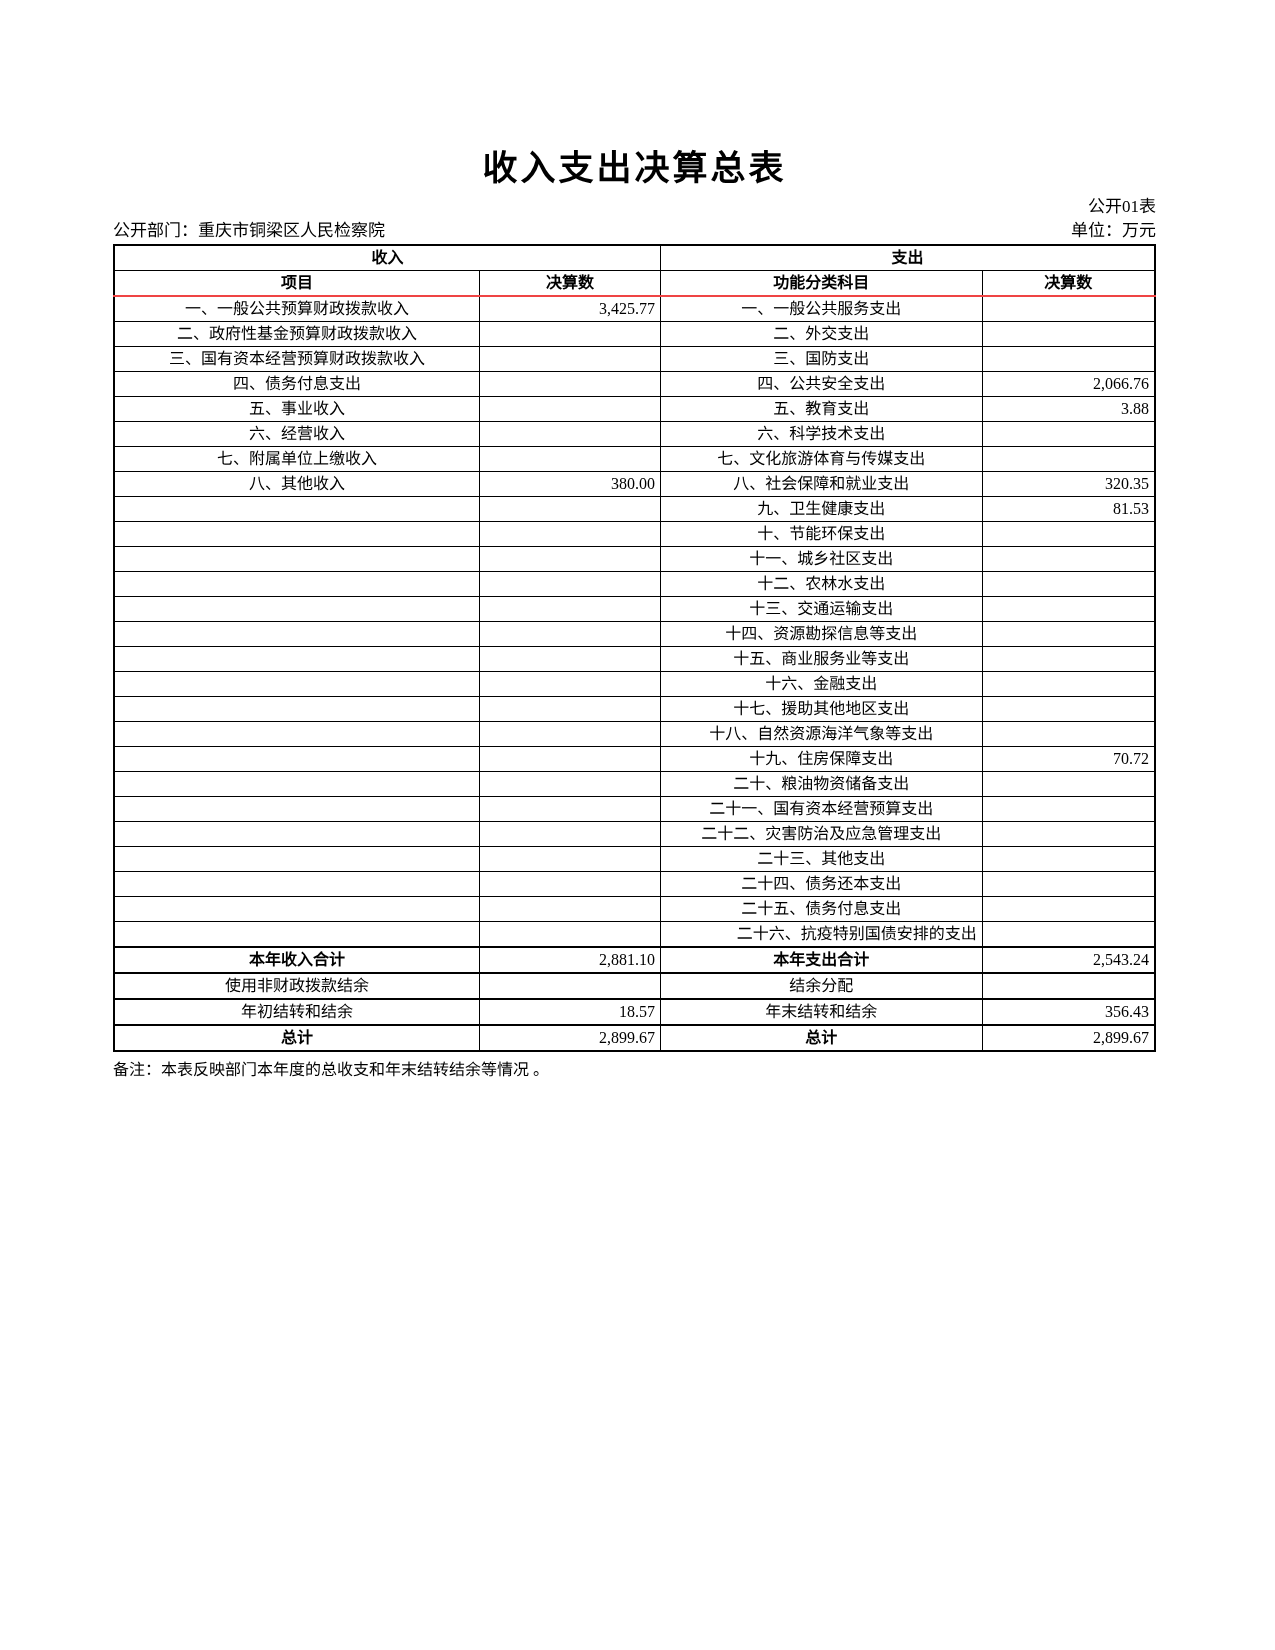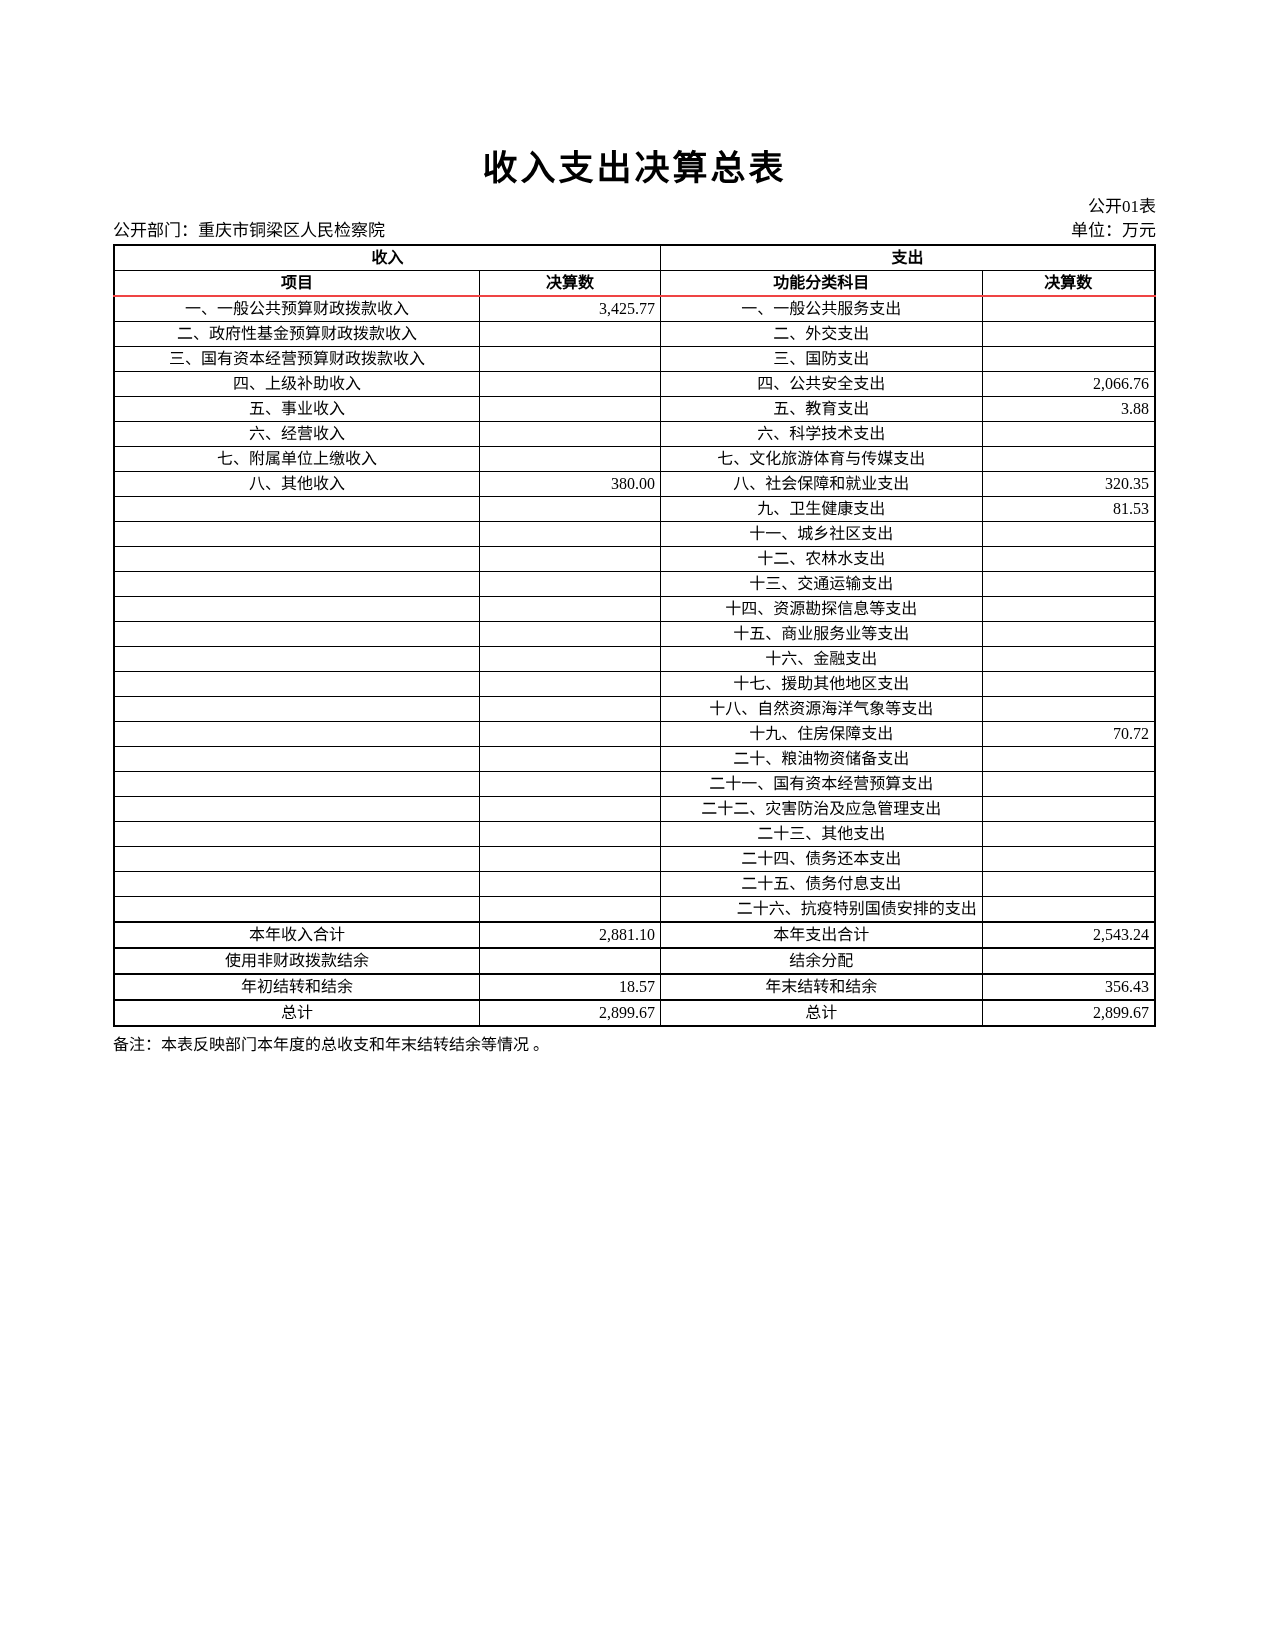--- a/index.html
+++ b/index.html
@@ -67,21 +67,21 @@
     text-align: center;
   }
   table.fiscal thead tr.col-header th {
     border-bottom: 2px solid #ef4444;
   }
   td.item  { text-align: center; }
   td.value { text-align: right; }
   td.center { text-align: right; }
   tr.summary td { border-top: 2px solid #000000; }
   tr.summary td.item { text-align: center; }
-  tr.summary.bold td.item { font-weight: normal; }
+  tr.summary.bold td.item { font-weight: bold; }
   .note-line {
     font-size: 16px;
     line-height: 22px;
     margin-top: 7px;
     text-align: left;
   }
 </style>
 </head>
 <body>
 
@@ -128,21 +128,21 @@
           <td class="item">二、外交支出</td>
           <td class="value"></td>
         </tr>
         <tr>
           <td class="item">三、国有资本经营预算财政拨款收入</td>
           <td class="value"></td>
           <td class="item">三、国防支出</td>
           <td class="value"></td>
         </tr>
         <tr>
-          <td class="item">四、上级补助收入</td>
+          <td class="item">四、债务付息支出</td>
           <td class="value"></td>
           <td class="item">四、公共安全支出</td>
           <td class="value">2,066.76</td>
         </tr>
         <tr>
           <td class="item">五、事业收入</td>
           <td class="value"></td>
           <td class="item">五、教育支出</td>
           <td class="value">3.88</td>
         </tr>
@@ -162,20 +162,26 @@
           <td class="item">八、其他收入</td>
           <td class="value">380.00</td>
           <td class="item">八、社会保障和就业支出</td>
           <td class="value">320.35</td>
         </tr>
         <tr>
           <td class="item"></td>
           <td class="value"></td>
           <td class="item">九、卫生健康支出</td>
           <td class="value">81.53</td>
+        </tr>
+        <tr>
+          <td class="item"></td>
+          <td class="value"></td>
+          <td class="item">十、节能环保支出</td>
+          <td class="value"></td>
         </tr>
         <tr>
           <td class="item"></td>
           <td class="value"></td>
           <td class="item">十一、城乡社区支出</td>
           <td class="value"></td>
         </tr>
         <tr>
           <td class="item"></td>
           <td class="value"></td>

